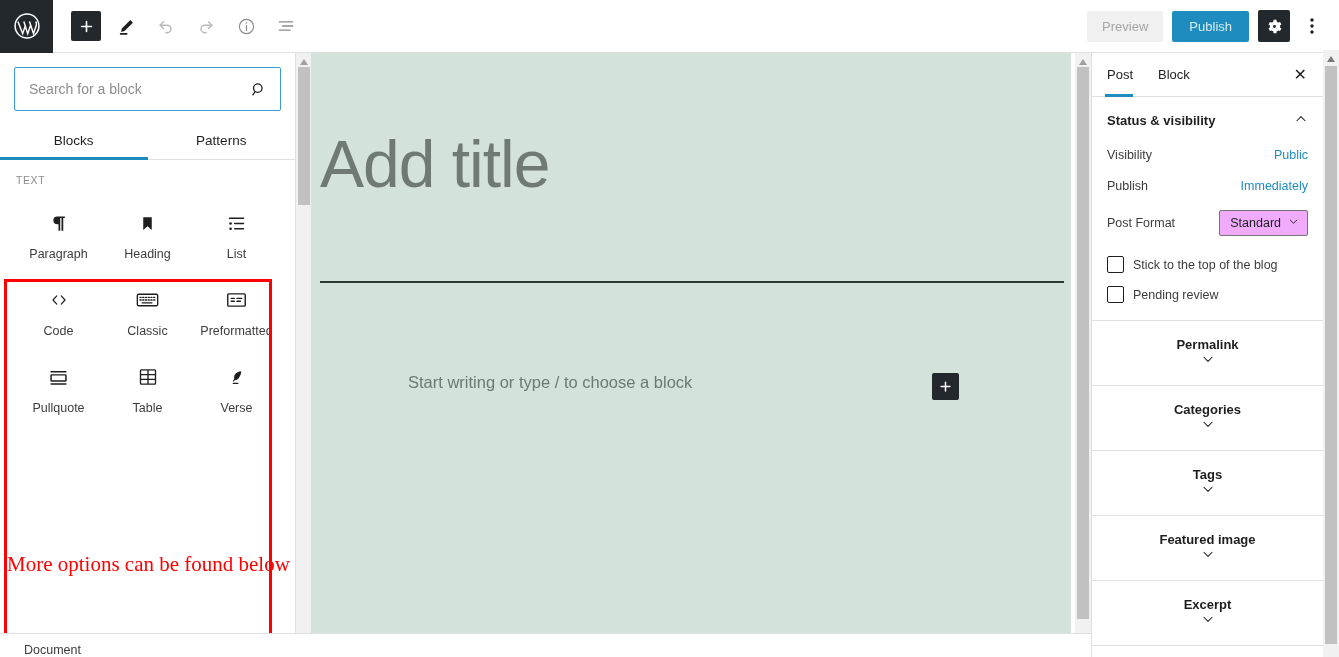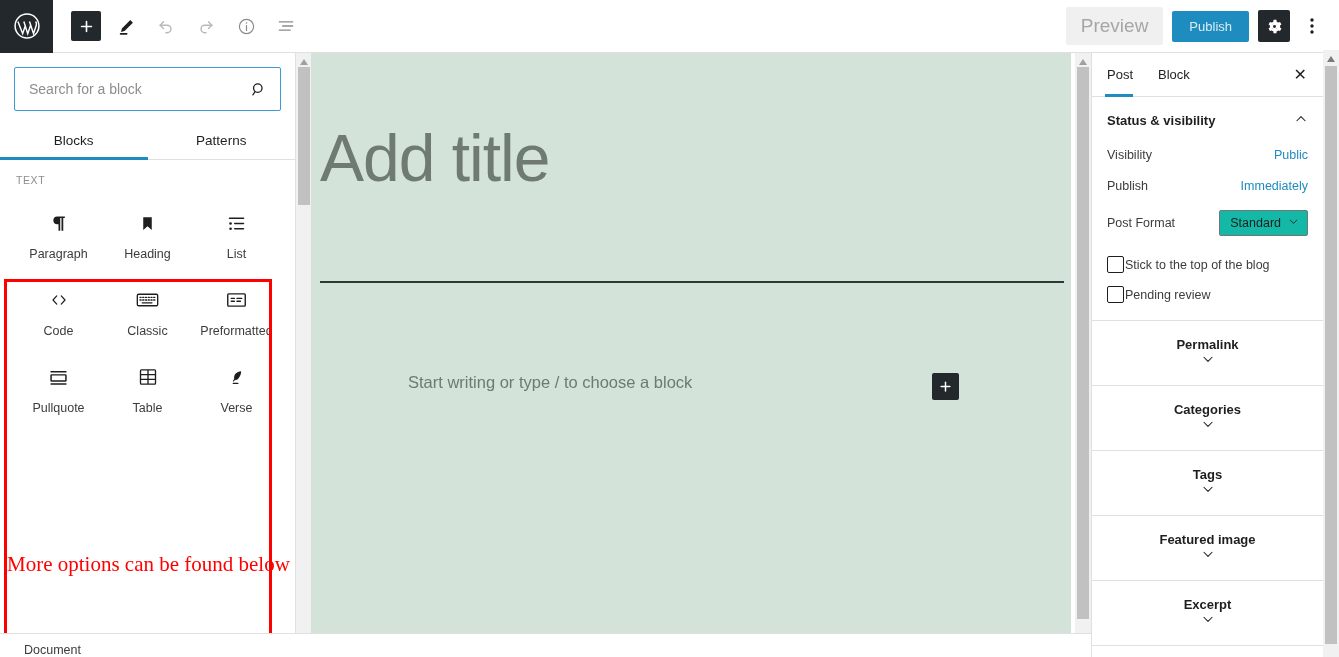--- a/index.html
+++ b/index.html
@@ -53,21 +53,21 @@
   .hdr-right {
     margin-left: auto;
     display: flex; align-items: center;
     gap: 9px;
     padding-right: 14px;
   }
   .btn-preview {
     background: #f0f0f0;
     color: #a6a6a6;
     border: none;
-    font-size: 19px;
+    font-size: 13px;
     padding: 8px 15px;
     border-radius: 2px;
     font-family: "Liberation Sans", sans-serif;
     cursor: pointer;
   }
   .btn-publish {
     background: #1e8cbe;
     color: #d9ecf5;
     border: none;
     font-size: 13px;
@@ -215,21 +215,21 @@
   
   .canvas {
     position: absolute;
     top: 53px; left: 311px;
     width: 760px; height: 582px;
     background: #d3e3d9;
     overflow: hidden;
   }
   .post-title {
     position: absolute;
-    left: 9px; top: 72px;
+    left: 9px; top: 78px;
     font-size: 66px;
     font-weight: 300;
     color: #6f7a73;
     letter-spacing: -1px;
     line-height: 1;
     white-space: nowrap;
   }
   .title-rule {
     position: absolute;
     left: 9px; top: 228px;
@@ -314,25 +314,25 @@
     cursor: pointer;
   }
   .select-box {
     border: 1px solid #757575;
     border-radius: 2px;
     font-size: 12.5px;
     color: #1e1e1e;
     padding: 5px 8px 5px 10px;
     display: flex; align-items: center; gap: 7px;
     cursor: pointer;
-    background: #14b8a6;
+    background: #f0abfc;
   }
   .chk-row {
     display: flex; align-items: center;
-    gap: 1px;
+    gap: 9px;
     padding: 6px 15px 7px 15px;
     font-size: 12.5px;
     color: #3c3c3c;
     cursor: pointer;
   }
   .chk {
     width: 17px; height: 17px;
     border: 1px solid #1e1e1e;
     border-radius: 2px;
     background: #fff;

